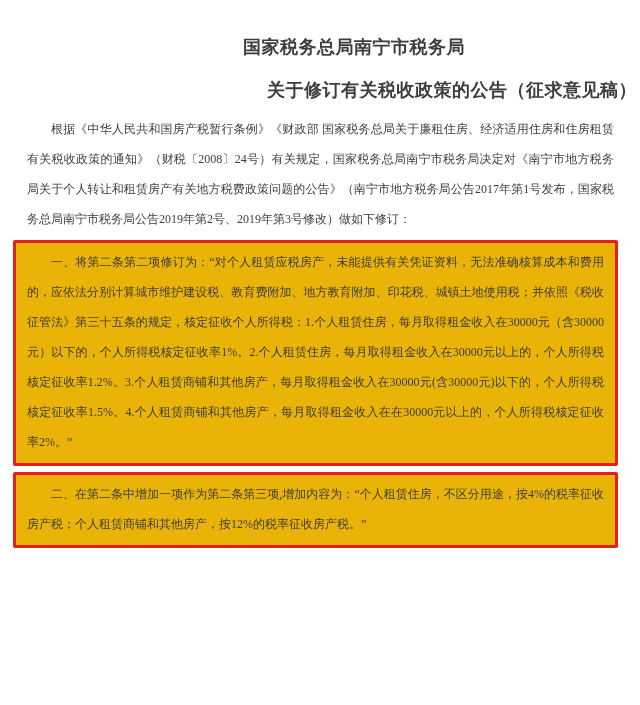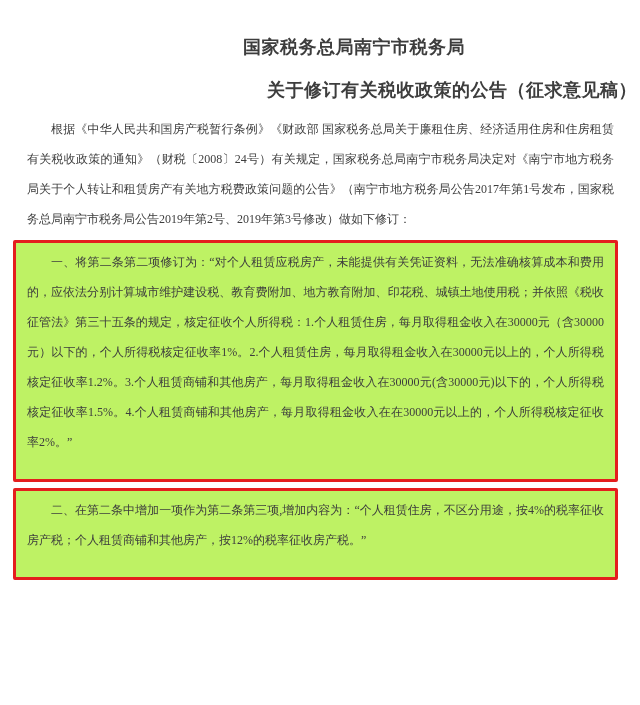--- a/index.html
+++ b/index.html
@@ -23,22 +23,22 @@
   .para {
     font-size: 12px; line-height: 30px;
     text-align: justify; text-justify: inter-character;
     text-indent: 2em;
   }
   .intro { margin: 13px 26px 0 27px; }
   .highlight-box {
     border: 3px solid var(--highlight);
     border-radius: 2px;
     margin: 6px 22px 0 13px;
-    padding: 4px 11px 22px 11px;
-    background: #bef264;
+    padding: 4px 11px 6px 11px;
+    background: #eab308;
   }
   .highlight-box + .highlight-box { margin-top: 6px; }
 </style>
 </head>
 <body>
 
 <div class="page">
 
   <div class="title-block">
     <div class="title1">国家税务总局南宁市税务局</div>

